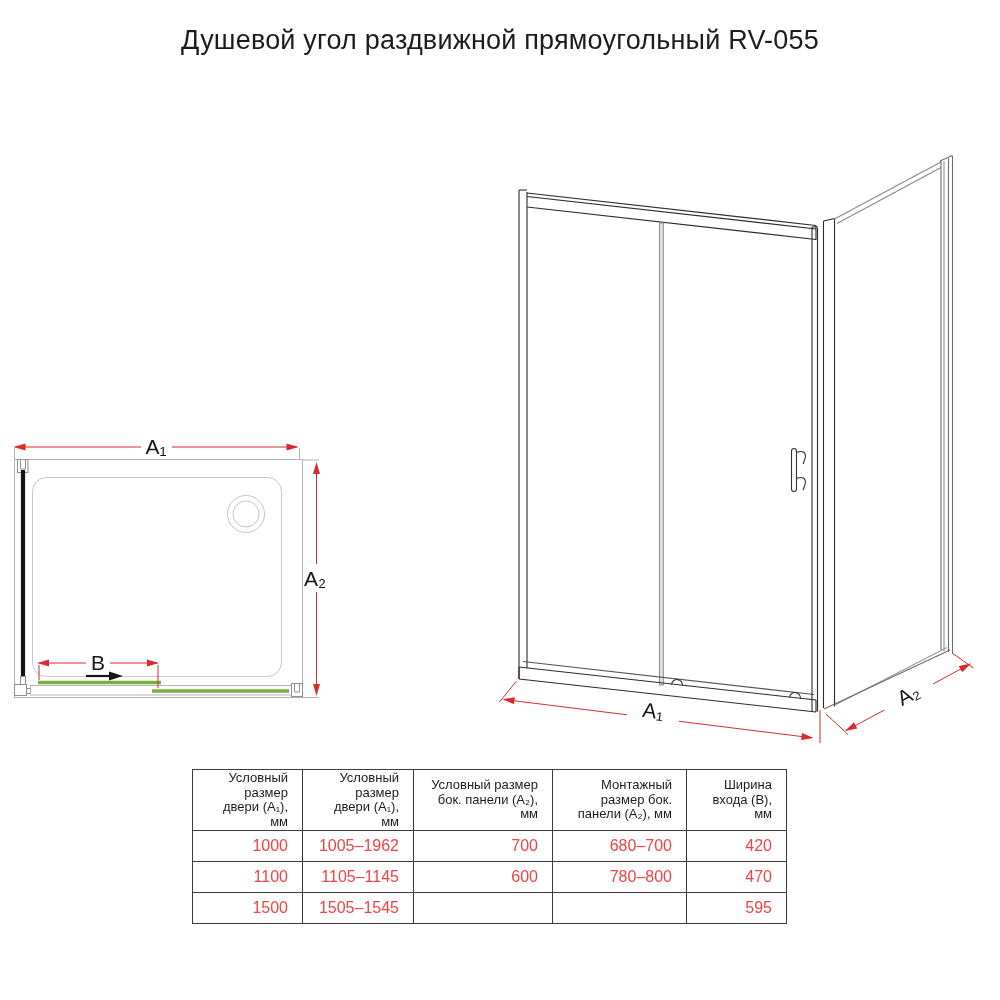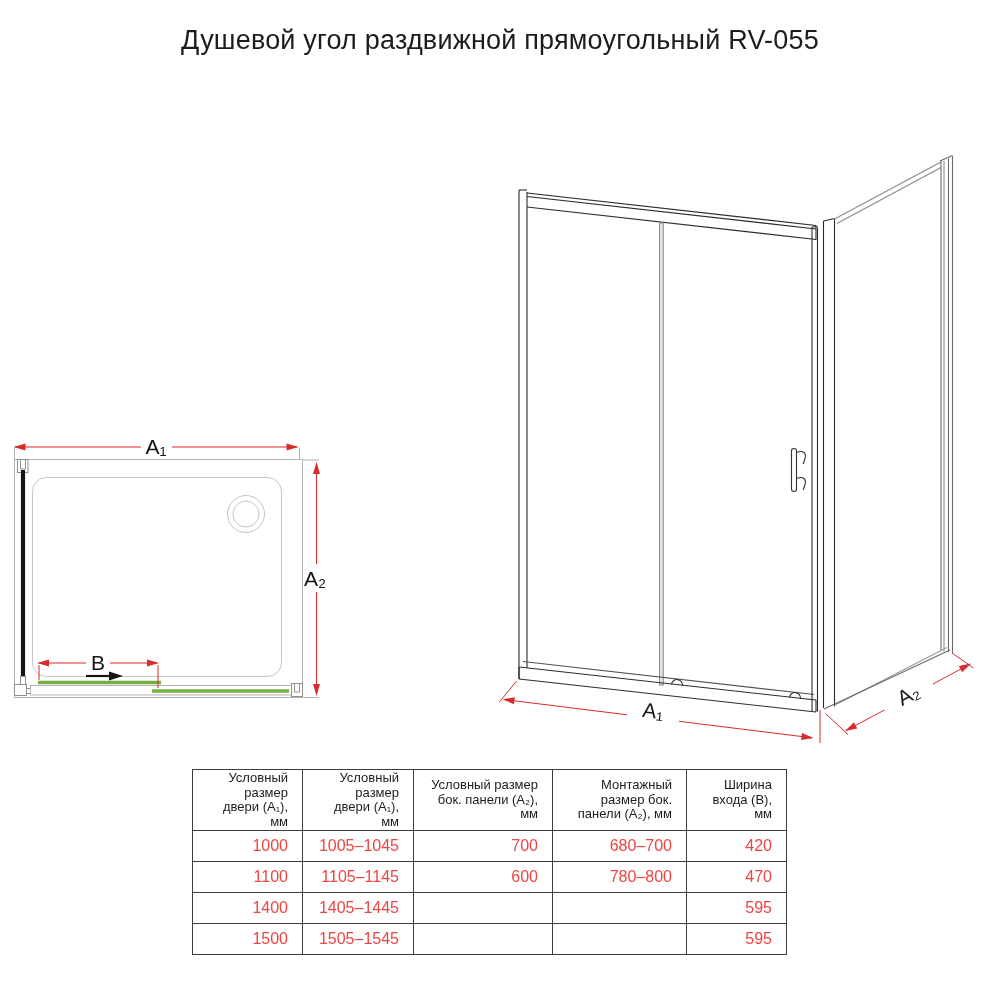--- a/index.html
+++ b/index.html
@@ -185,40 +185,33 @@
         <th>Условный размер двери (A₁), мм</th>
         <th>Условный размер двери (A₁), мм</th>
         <th>Условный размер бок. панели (A₂), мм</th>
         <th>Монтажный размер бок. панели (A₂), мм</th>
         <th>Ширина входа (B), мм</th>
       </tr>
     </thead>
     <tbody>
       <tr>
         <td>1000</td>
-        <td>1005–1045</td>
+        <td>1005–1962</td>
         <td>700</td>
         <td>680–700</td>
         <td>420</td>
       </tr>
       <tr>
         <td>1100</td>
         <td>1105–1145</td>
         <td>600</td>
         <td>780–800</td>
         <td>470</td>
       </tr>
       <tr>
-        <td>1400</td>
-        <td>1405–1445</td>
-        <td></td>
-        <td></td>
-        <td>595</td>
-      </tr>
-      <tr>
         <td>1500</td>
         <td>1505–1545</td>
         <td></td>
         <td></td>
         <td>595</td>
       </tr>
     </tbody>
   </table>
 
 </div>

